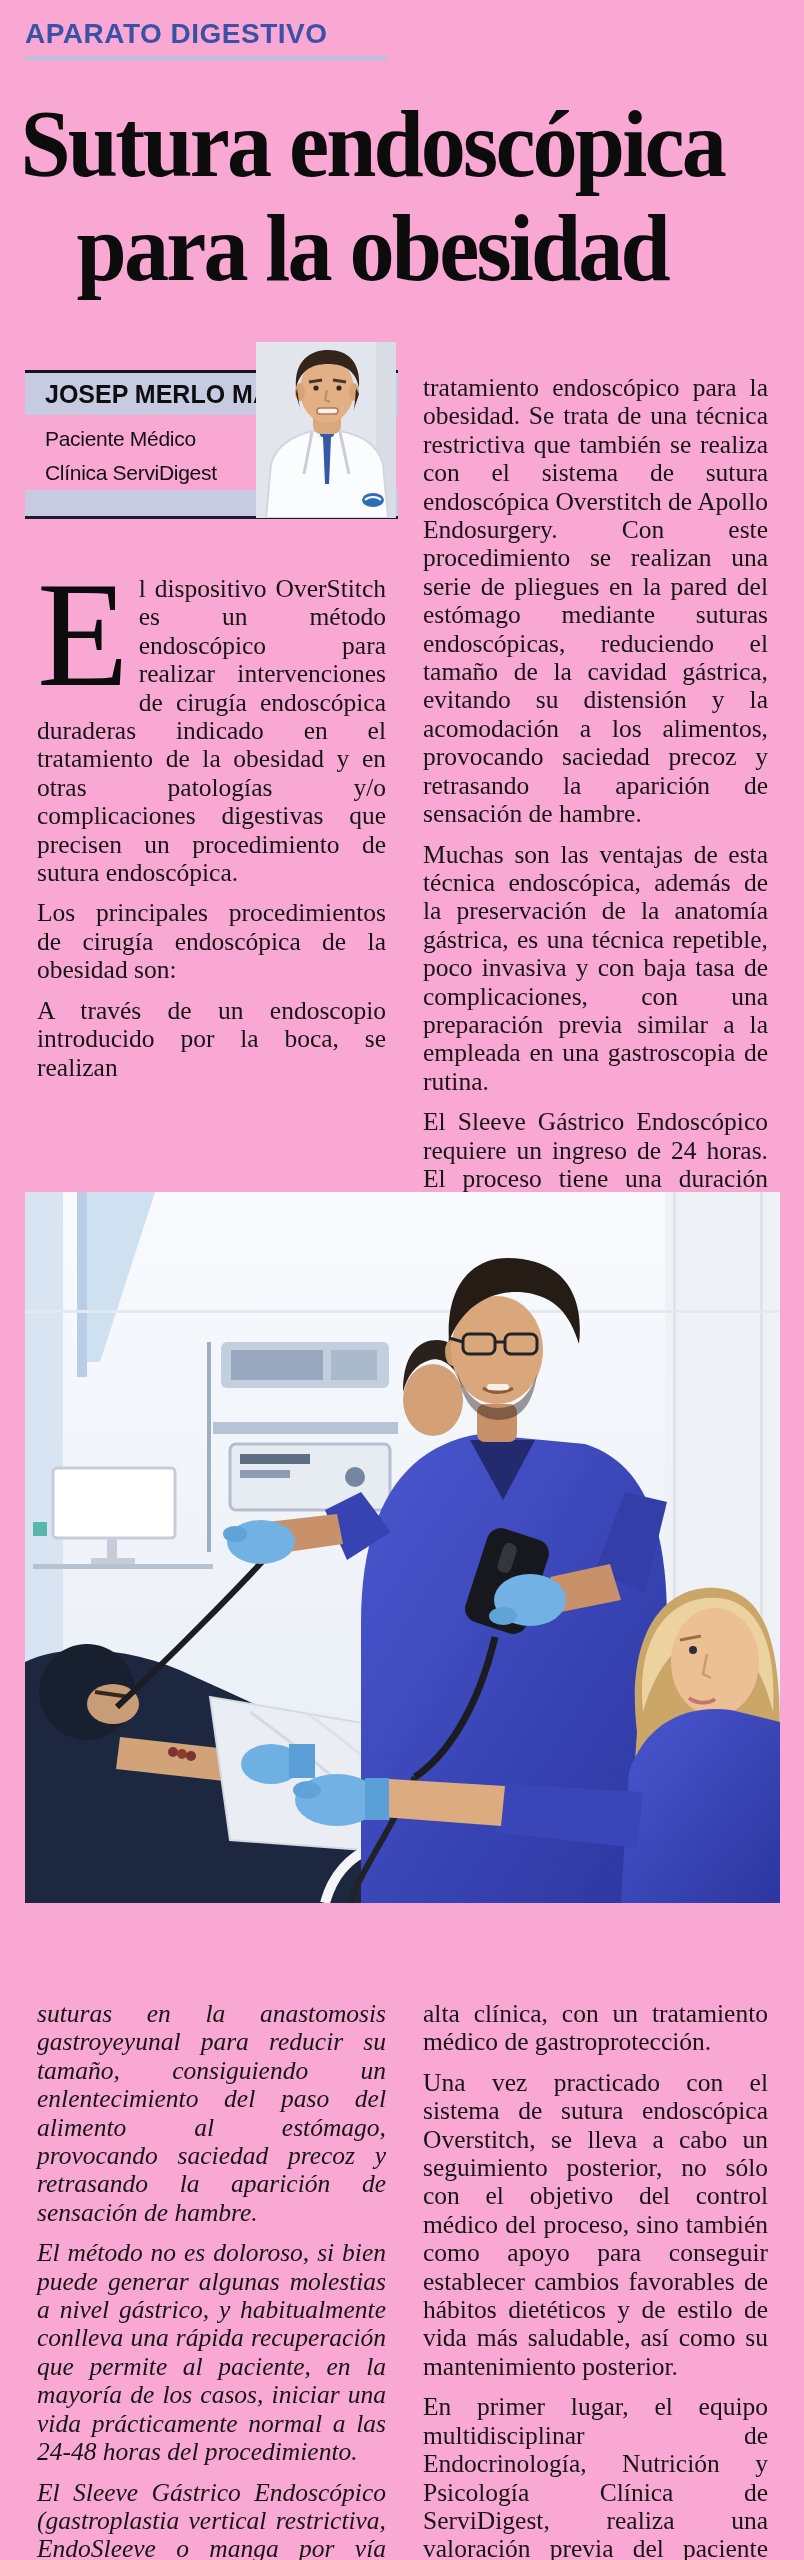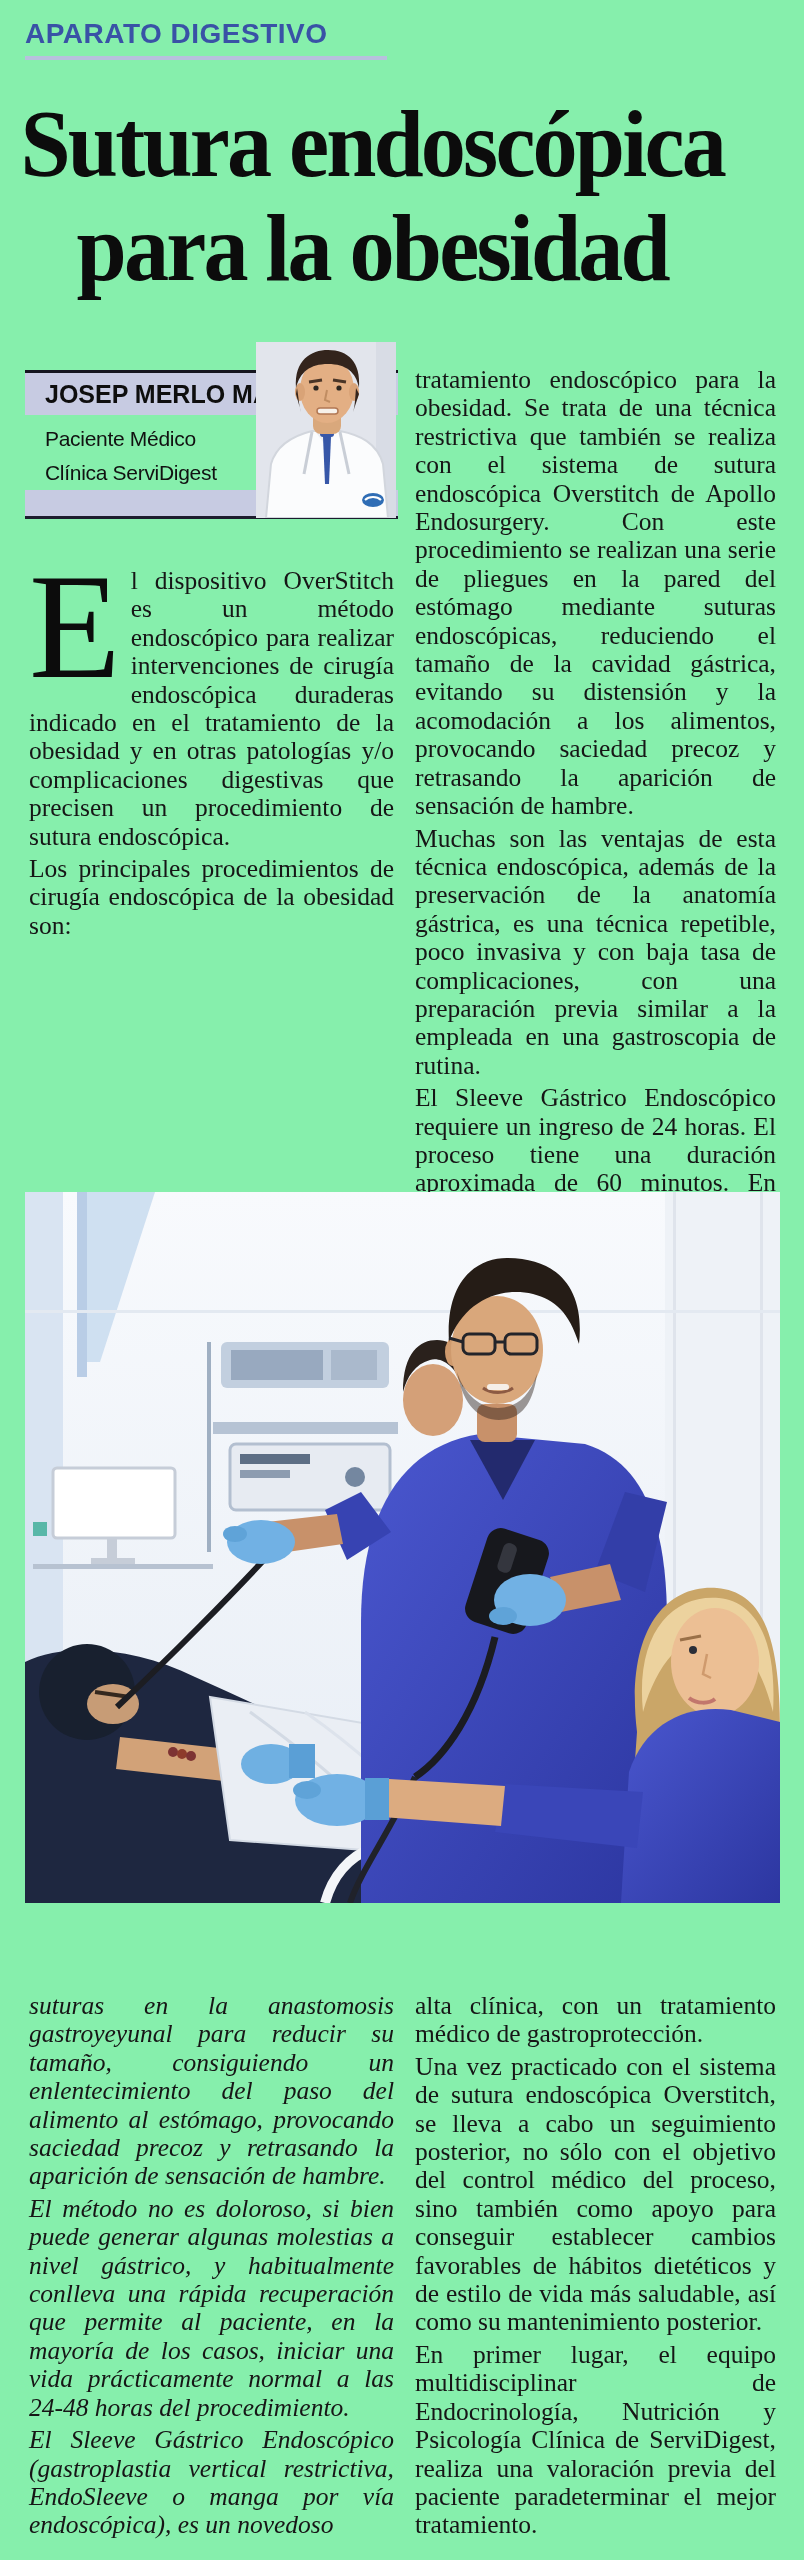--- a/index.html
+++ b/index.html
@@ -1,16 +1,16 @@
 <!DOCTYPE html>
 <html lang="es"><head>
 <meta charset="utf-8">
 <style>
   html,body{margin:0;padding:0;background:#ffffff;}
-  .page{position:relative;width:804px;height:2560px;background:#86efac;overflow:hidden;
+  .page{position:relative;width:804px;height:2560px;background:#f9a8d4;overflow:hidden;
         font-family:"Liberation Serif","DejaVu Serif",serif;color:#131313;}
 
   
   .section-label{position:absolute;left:25px;top:18px;
     font-family:"Liberation Sans","DejaVu Sans",sans-serif;font-weight:700;
     font-size:28px;letter-spacing:.5px;color:#3952a6;}
   .section-underline{position:absolute;left:25px;top:56px;width:362px;height:4px;background:#b7c1dd;}
 
   
   .headline{position:absolute;left:0;top:92px;width:744px;text-align:center;
@@ -25,21 +25,21 @@
     font-family:"Liberation Sans","DejaVu Sans",sans-serif;font-weight:700;font-size:25px;color:#0e0e0e;}
   .author-roles{position:absolute;left:20px;top:52px;
     font-family:"Liberation Sans","DejaVu Sans",sans-serif;font-size:21px;letter-spacing:-.3px;
     line-height:34px;color:#111;}
   .author-band-bottom{position:absolute;left:0;top:120px;width:100%;height:26px;background:#c7cbe2;}
   .author-rule-bottom{position:absolute;left:0;top:146px;width:100%;height:3px;background:#1c1c2e;}
   .author-photo{position:absolute;right:2px;top:-28px;width:140px;height:176px;z-index:3;}
 
   
   .body-col{position:absolute;font-size:25.5px;line-height:28.4px;text-align:justify;color:#161616;}
-  .body-col p{margin:4px;}
+  .body-col p{margin:12px;}
   .col1{left:25px;top:563px;width:373px;}
   .col2{left:411px;top:362px;width:369px;}
   .col3{left:25px;top:1988px;width:373px;font-style:italic;}
   .col4{left:411px;top:1988px;width:369px;}
   p.dropcap::first-letter{float:left;font-size:150px;line-height:110px;padding:4px 10px 0 0;color:#0c0c0c;}
 
   
   .figure{position:absolute;left:25px;top:1192px;width:755px;height:711px;background:#eef2f7;}
   .figure svg{display:block;width:100%;height:100%;}
   .caption{position:absolute;left:25px;top:1916px;width:755px;
@@ -93,20 +93,21 @@
         <rect x="61" y="66" width="21" height="6" rx="3" fill="#f7f1ea" stroke="#b27854" stroke-width="1.5"></rect>
         <ellipse cx="117" cy="158" rx="11" ry="7" fill="#2f6db5"></ellipse>
         <path d="M109,158 C113,154 121,154 125,158" stroke="#ffffff" stroke-width="2" fill="none"></path>
       </svg>
     </div>
   </div>
 
   <div class="body-col col1">
     <p class="dropcap">El dispositivo OverStitch es un método endoscópico para realizar intervenciones de cirugía endoscópica duraderas indicado en el tratamiento de la obesidad y en otras patologías y/o complicaciones digestivas que precisen un procedimiento de sutura endoscópica.</p>
     <p>Los principales procedimientos de cirugía endoscópica de la obesidad son:</p>
+    <p>A través de un endoscopio introducido por la boca, se realizan</p>
   </div>
 
   <div class="body-col col2">
     <p>tratamiento endoscópico para la obesidad. Se trata de una técnica restrictiva que también se realiza con el sistema de sutura endoscópica Overstitch de Apollo Endosurgery. Con este procedimiento se realizan una serie de pliegues en la pared del estómago mediante suturas endoscópicas, reduciendo el tamaño de la cavidad gástrica, evitando su distensión y la acomodación a los alimentos, provocando saciedad precoz y retrasando la aparición de sensación de hambre.</p>
     <p>Muchas son las ventajas de esta técnica endoscópica, además de la preservación de la anatomía gástrica, es una técnica repetible, poco invasiva y con baja tasa de complicaciones, con una preparación previa similar a la empleada en una gastroscopia de rutina.</p>
     <p>El Sleeve Gástrico Endoscópico requiere un ingreso de 24 horas. El proceso tiene una duración aproximada de 60 minutos. En general, al día siguiente los pacientes pueden ser dados de</p>
   </div>
 
   <div class="figure">
     <svg viewBox="0 0 755 711" xmlns="http://www.w3.org/2000/svg" preserveAspectRatio="none">

